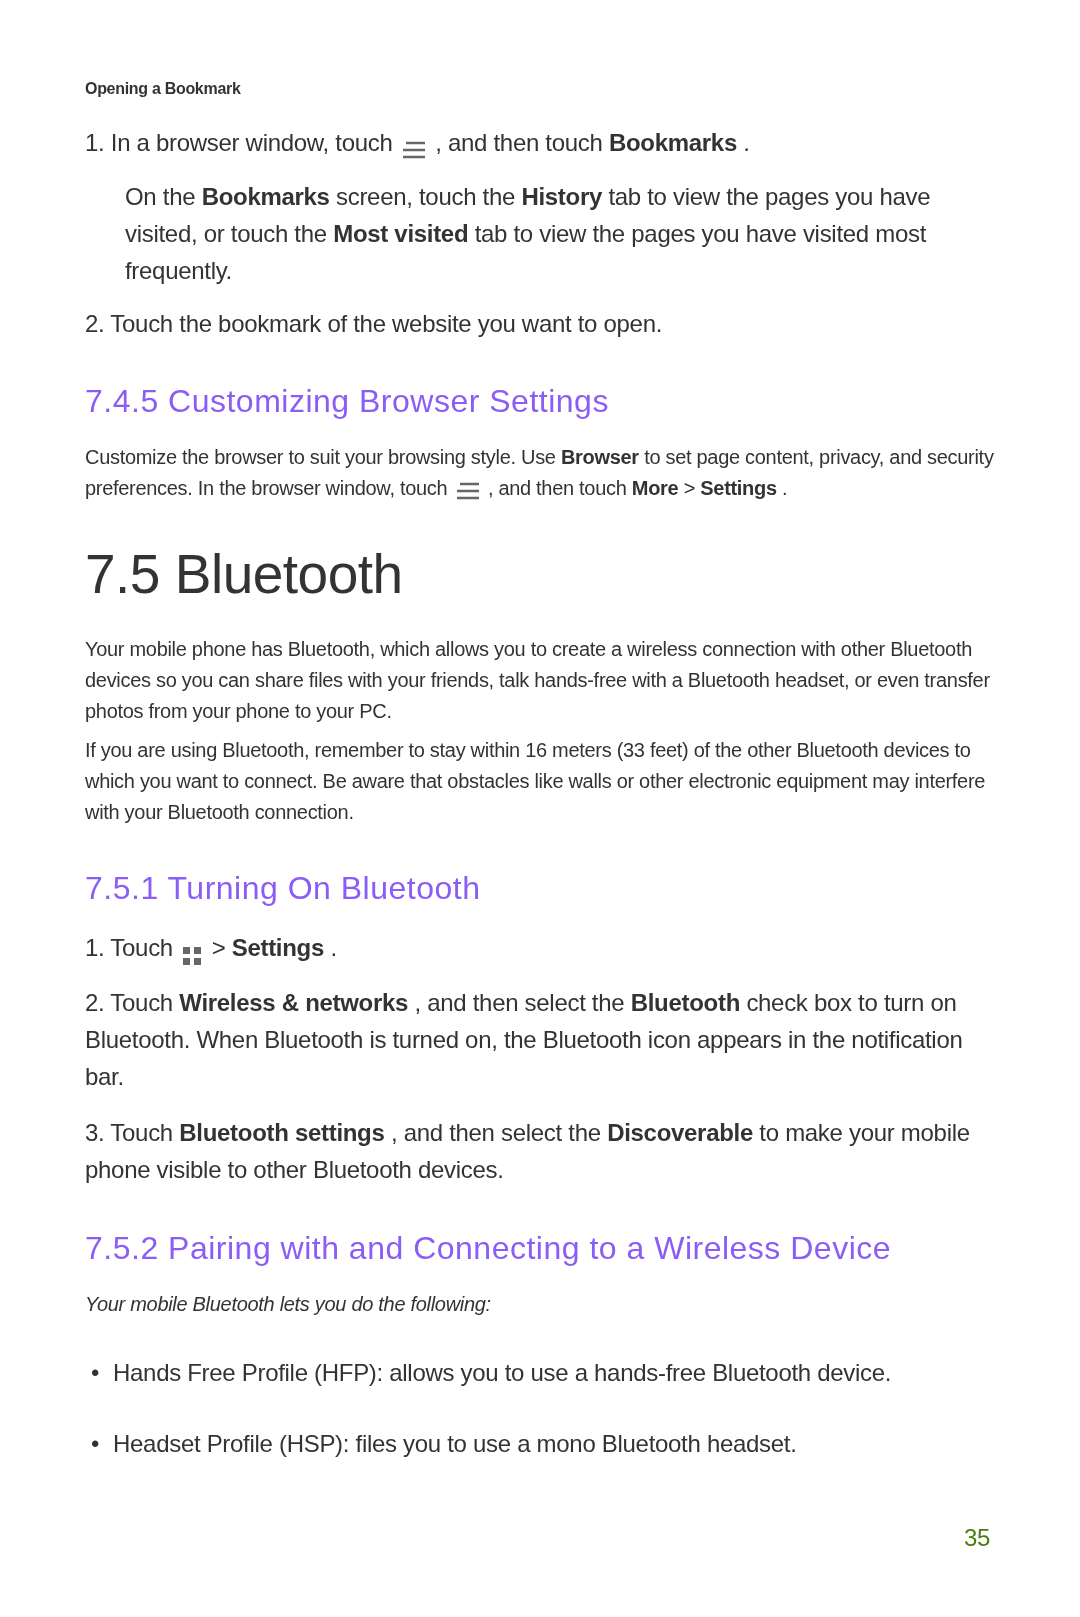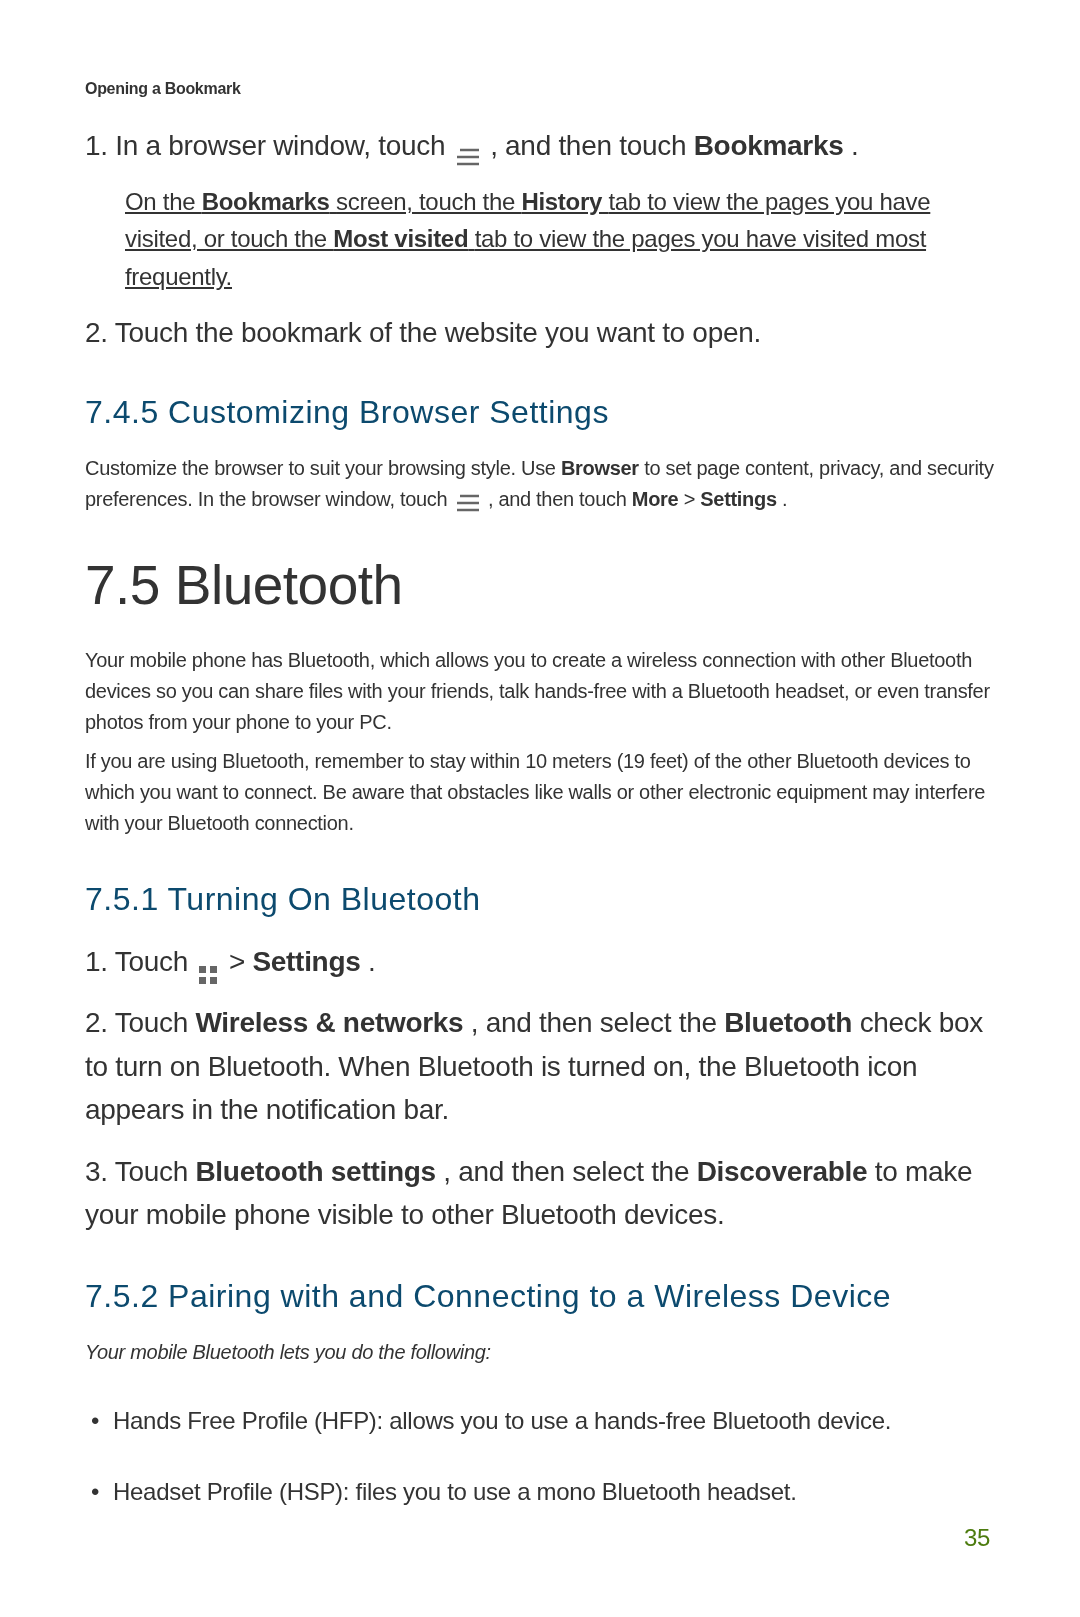--- a/index.html
+++ b/index.html
@@ -17,38 +17,37 @@
       position: relative;
       letter-spacing: -0.3px;
     }
     .section-title {
       font-size: 16px;
       font-weight: bold;
       color: #333333;
       margin-bottom: 28px;
     }
     .numbered-item {
-      font-size: 28px;
+      font-size: 24px;
       color: #333333;
       margin-bottom: 8px;
       line-height: 1.4;
     }
     .indented-block {
       margin-left: 40px;
       font-size: 24px;
       color: #333333;
       line-height: 1.55;
       margin-top: 18px;
       margin-bottom: 18px;
-      text-decoration: underline;
     }
     .subsection-heading {
       font-size: 32px;
       font-weight: normal;
-      color: #0c4a6e;
+      color: #8b5cf6;
       margin-top: 42px;
       margin-bottom: 22px;
       letter-spacing: 0.5px;
     }
     .body-text {
       font-size: 20px;
       color: #333333;
       line-height: 1.55;
       margin-bottom: 8px;
     }
@@ -169,21 +168,21 @@
     <span class="bold">More</span>
     <span> &gt; </span>
     <span class="bold">Settings</span>
     <span>.</span>
   </div>
 </div>
 
 <div>
   <div class="main-heading">7.5  Bluetooth</div>
   <div class="body-text">Your mobile phone has Bluetooth, which allows you to create a wireless connection with other Bluetooth devices so you can share files with your friends, talk hands-free with a Bluetooth headset, or even transfer photos from your phone to your PC.</div>
-  <div class="body-text">If you are using Bluetooth, remember to stay within 10 meters (19 feet) of the other Bluetooth devices to which you want to connect. Be aware that obstacles like walls or other electronic equipment may interfere with your Bluetooth connection.</div>
+  <div class="body-text">If you are using Bluetooth, remember to stay within 16 meters (33 feet) of the other Bluetooth devices to which you want to connect. Be aware that obstacles like walls or other electronic equipment may interfere with your Bluetooth connection.</div>
 </div>
 
 <div>
   <div class="subsection-heading">7.5.1  Turning On Bluetooth</div>
   <div class="numbered-list">
     <div class="numbered-item">
       <span>1. Touch </span>
       <span class="grid-icon">
         <svg viewBox="0 0 18 18">
           <rect x="0" y="0" width="7" height="7" fill="#666"></rect>

